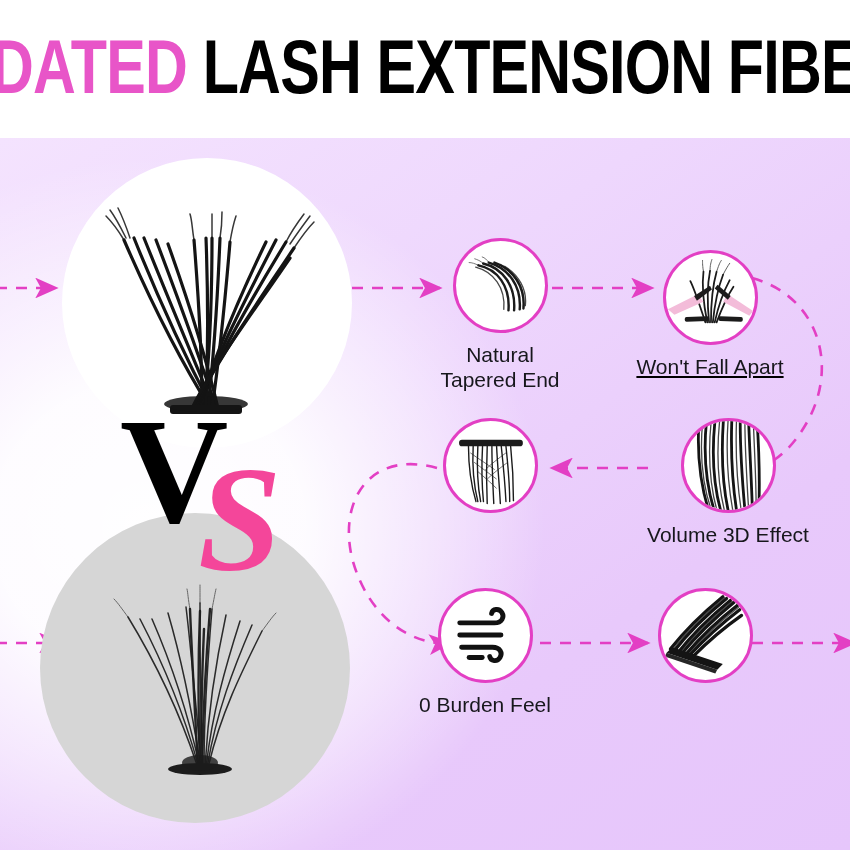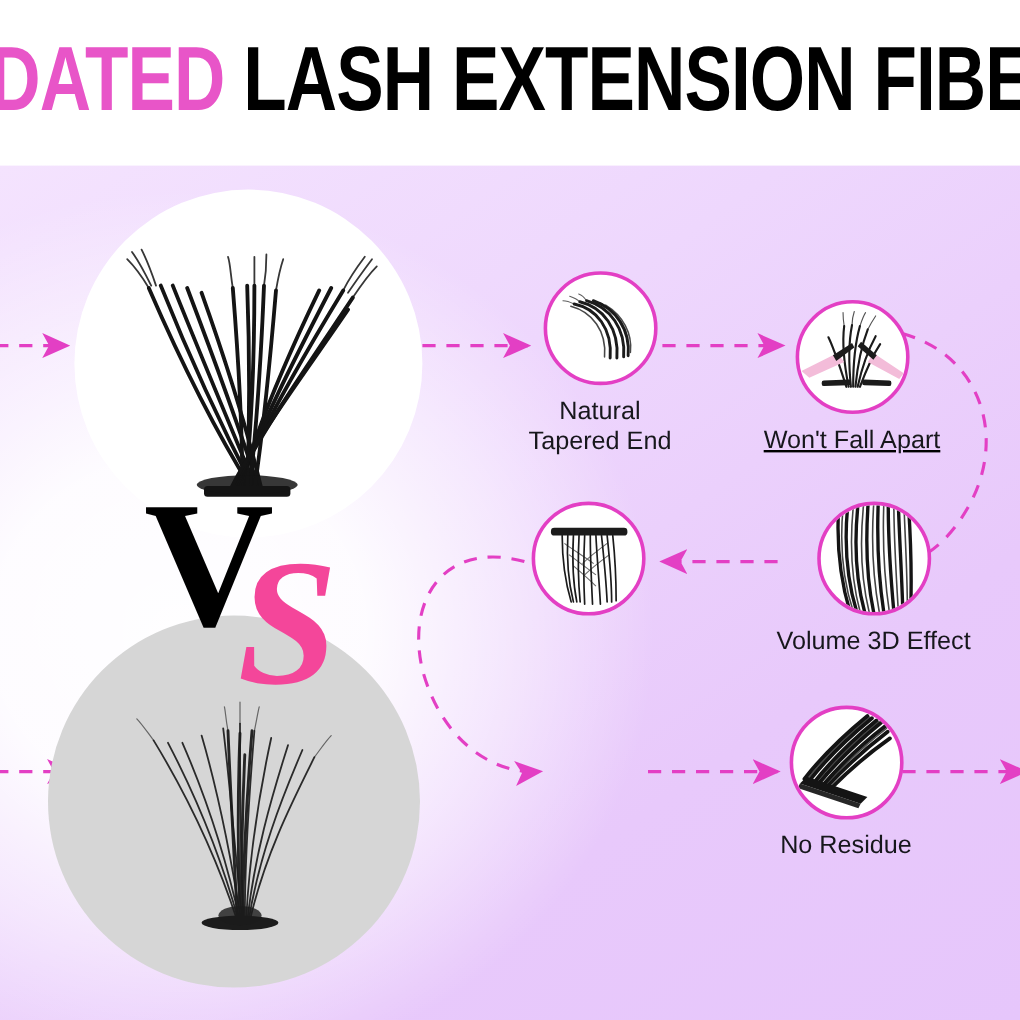--- a/index.html
+++ b/index.html
@@ -73,21 +73,21 @@
   }
   .badge svg{position:absolute;left:0;top:0;width:100%;height:100%;}
   .flabel{
     margin-top:9px;
     font-size:21px;line-height:25px;
     color:#17171c;
     font-family:"Liberation Sans",sans-serif;
     white-space:pre-line;
   }
 
-  #f-natural {left:400px;top:88px;}
+  #f-natural {left:400px;top:100px;}
   #f-fall    {left:610px;top:112px;text-decoration:underline;}
   #f-knot    {left:390px;top:280px;}
   #f-volume  {left:628px;top:280px;}
   #f-burden  {left:385px;top:450px;}
   #f-residue {left:605px;top:450px;}
 </style>
 </head>
 <body>
 
 <div id="header">
@@ -308,20 +308,33 @@
             <path d="M56,0 C55,30 56,62 61,95"></path>
             <path d="M65,0 C65,30 67,62 69,95"></path>
             <path d="M74,0 C75,30 77,60 77,93"></path>
           </g>
         </g>
       </svg>
     </div>
     <div class="flabel">Volume 3D Effect</div>
   </div>
 
+  <div class="feature" id="f-burden">
+    <div class="badge">
+      <svg viewBox="0 0 95 95">
+        <g stroke="#111111" fill="none" stroke-width="5.2" stroke-linecap="round">
+          <path d="M20,34 L57,34 C65,34 68,28 65,23 C62,18 55,19 54,24"></path>
+          <path d="M20,47 L64,47"></path>
+          <path d="M22,60 L55,60 C63,60 66,66 63,71 C60,76 53,75 52,70"></path>
+          <path d="M30,71 L44,71"></path>
+        </g>
+      </svg>
+    </div>
+    <div class="flabel">0 Burden Feel</div>
+  </div>
 
   <div class="feature" id="f-residue">
     <div class="badge">
       <svg viewBox="0 0 95 95">
         <g stroke="#141414" fill="none" stroke-linecap="round">
           <g stroke-width="3.4">
             <path d="M10,62 C24,44 44,24 66,6"></path>
             <path d="M14,64 C28,46 48,26 70,8"></path>
             <path d="M18,66 C32,48 52,28 74,10"></path>
             <path d="M22,67 C36,50 56,30 78,12"></path>
@@ -332,16 +345,15 @@
           <g stroke-width="1.3" opacity="0.75">
             <path d="M12,63 C26,45 46,25 68,7"></path>
             <path d="M20,66 C34,49 54,29 76,11"></path>
             <path d="M28,68 C42,53 61,34 83,17"></path>
           </g>
         </g>
         <path d="M6,66 L60,84 L66,78 L12,60 Z" fill="#141414"></path>
         <path d="M6,66 L60,84 L58,88 L4,70 Z" fill="#000000" opacity="0.85"></path>
       </svg>
     </div>
-    <div class="flabel">No Residue</div>
   </div>
 
 </div>
 
 </body></html>

